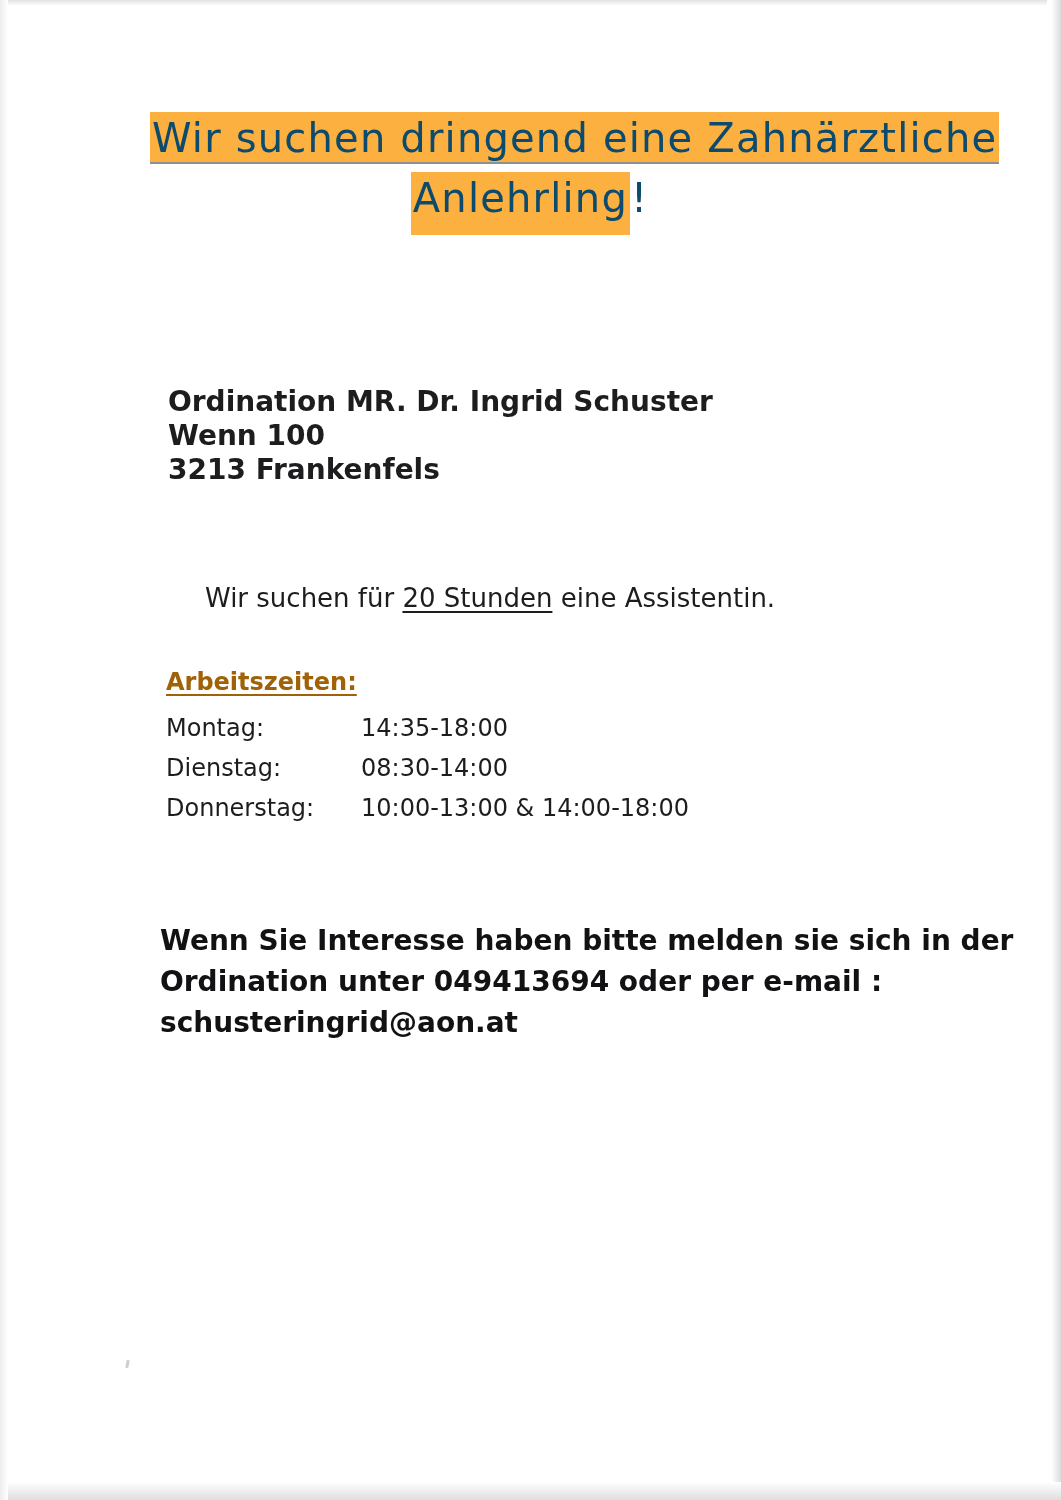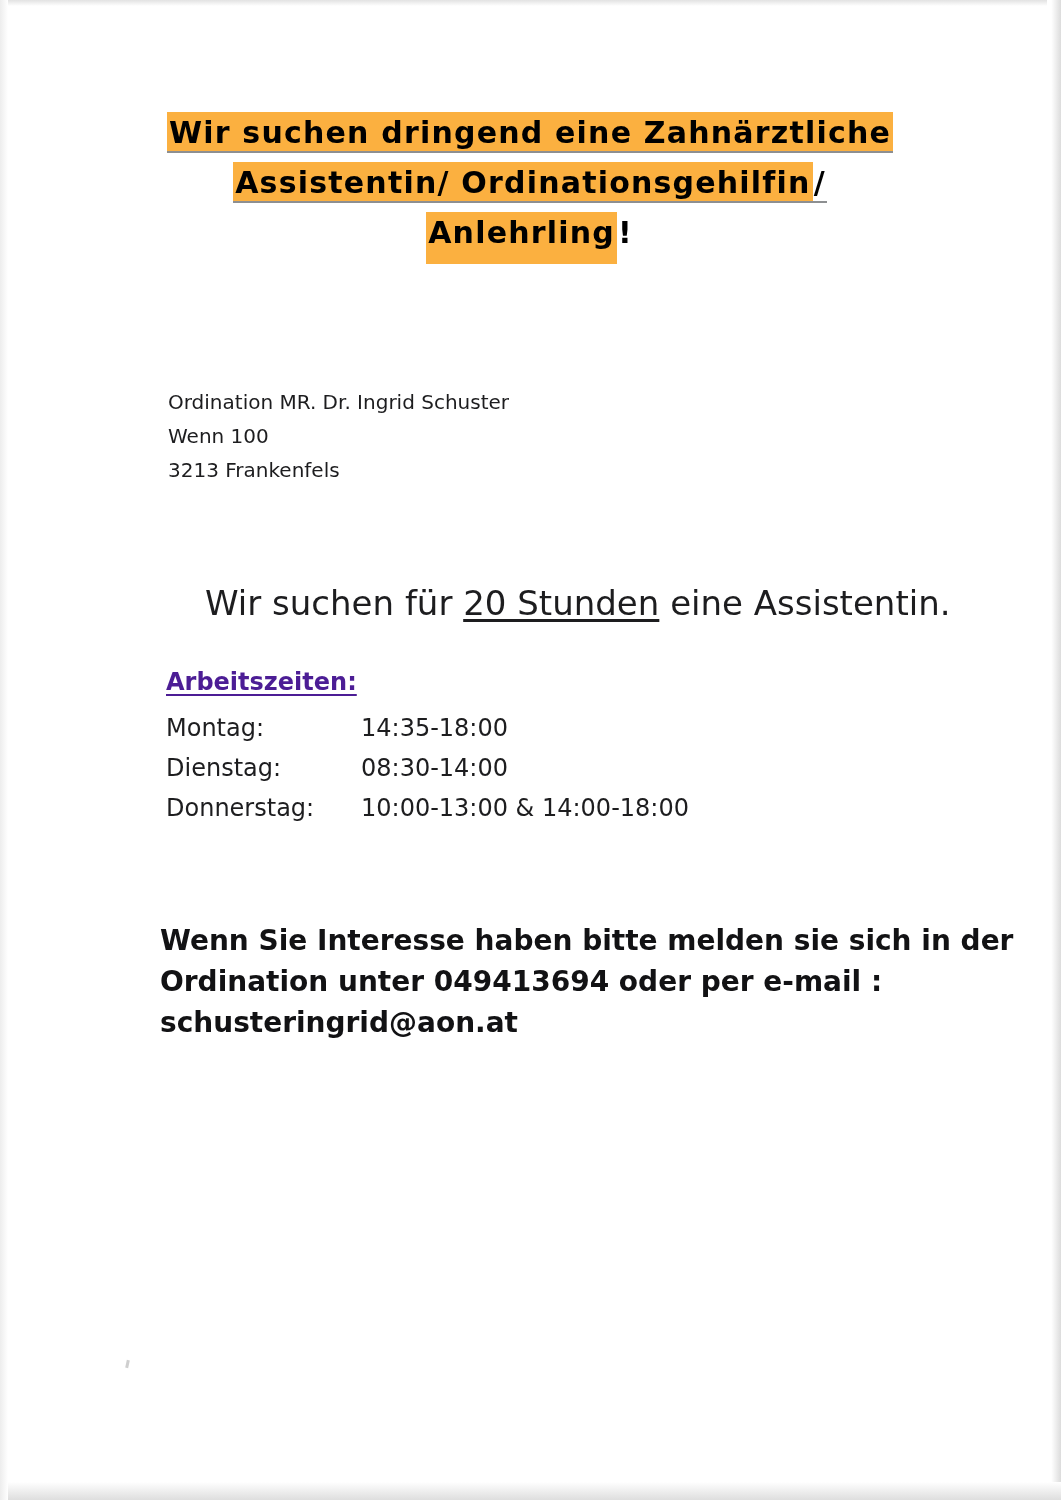--- a/index.html
+++ b/index.html
@@ -48,27 +48,26 @@
   .title-block {
     position: absolute;
     left: 150px;
     top: 118px;
     width: 760px;
     text-align: center;
   }
   .title-line {
     display: block;
     font-family: "DejaVu Sans", sans-serif;
-    font-size: 30px;
+    font-size: 40px;
     letter-spacing: 1.2px;
-    color: #000000;
+    color: #0c4a6e;
     line-height: 1.0;
     margin-bottom: 20px;
     white-space: nowrap;
-    font-weight: bold;
   }
   .title-line .hl {
     background: #fbb040;
     padding: 3px 2px 1px 2px;
     border-bottom: 2px solid #8d8f91;
   }
   .title-line .hl-soft {
     background: #fbb040;
     padding: 3px 2px 14px 2px;
   }
@@ -81,48 +80,48 @@
   }
 
   
   .address-block {
     position: absolute;
     left: 168px;
     top: 385px;
     color: #1d1d1f;
   }
   .address-line {
-    font-size: 20px;
+    font-size: 28px;
     line-height: 34px;
     white-space: nowrap;
-    font-weight: 400;
+    font-weight: 700;
   }
 
   
   .lead-line {
     position: absolute;
     left: 205px;
     top: 583px;
-    font-size: 34px;
+    font-size: 26px;
     color: #1d1d1f;
     white-space: nowrap;
     font-weight: 500;
   }
   .lead-line .u {
     text-decoration: underline;
     text-underline-offset: 4px;
   }
 
   
   .hours-title {
     position: absolute;
     left: 166px;
     top: 668px;
     font-size: 24px;
-    color: #4c1d95;
+    color: #a16207;
     text-decoration: underline;
     text-underline-offset: 4px;
     font-weight: 600;
   }
   .hours-table {
     position: absolute;
     left: 166px;
     top: 708px;
     border-collapse: collapse;
   }
@@ -168,23 +167,20 @@
 <div class="page">
 
   <div class="scan-edge-top"></div>
   <div class="scan-edge-right"></div>
   <div class="scan-edge-bottom"></div>
   <div class="scan-edge-left"></div>
 
   <div class="title-block">
     <span class="title-line">
       <span class="hl">Wir suchen dringend eine Zahnärztliche</span>
-    </span>
-    <span class="title-line">
-      <span class="hl">Assistentin/ Ordinationsgehilfin</span><span class="nohl">/</span>
     </span>
     <span class="title-line">
       <span class="hl-soft">Anlehrling</span><span class="plain">!</span>
     </span>
   </div>
 
   <div class="address-block">
     <div class="address-line">Ordination MR. Dr. Ingrid Schuster</div>
     <div class="address-line">Wenn 100</div>
     <div class="address-line">3213 Frankenfels</div>

